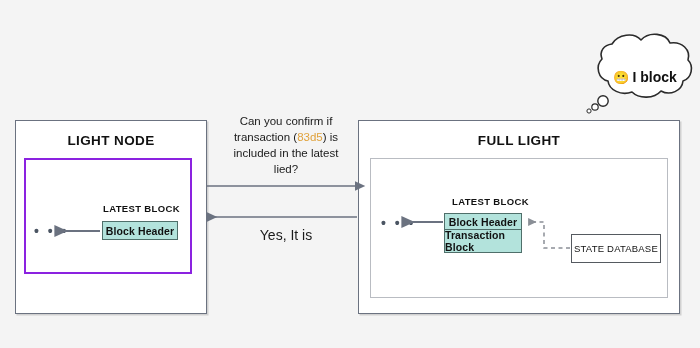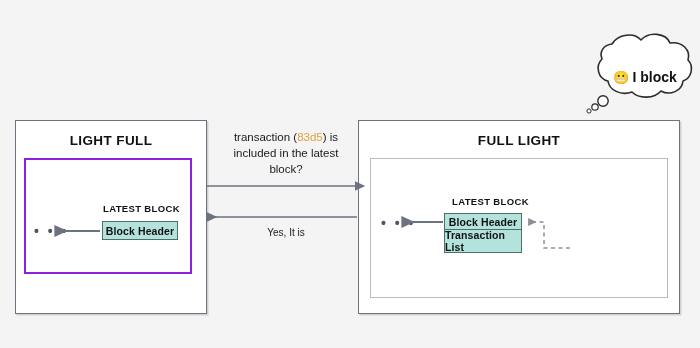--- a/index.html
+++ b/index.html
@@ -129,21 +129,21 @@
     font-size: 11.5px;
     line-height: 1.38;
     color: #1a1a1a;
   }
   #question-text .hash { color: #e0a23c; margin-top: 15px; }
   #answer-text {
     position: absolute;
     left: 212px; top: 227px;
     width: 148px;
     text-align: center;
-    font-size: 10px;
+    font-size: 14px;
     color: #1a1a1a;
   }
   #bubble-content {
     position: absolute;
     left: 605px; top: 69px;
     width: 80px;
     display: flex;
     align-items: center;
     justify-content: center;
     gap: 3px;
@@ -153,34 +153,35 @@
     white-space: nowrap;
   }
   #bubble-emoji { font-size: 13px; line-height: 1; }
 </style>
 </head>
 <body>
 
 <div class="canvas">
 
   <div class="node-box" id="light-node-box">
-    <div class="node-title">LIGHT FULL</div>
+    <div class="node-title">LIGHT NODE</div>
   </div>
   <div class="inner-box" id="light-inner"></div>
   <div class="latest-label" id="light-latest-label">LATEST BLOCK</div>
   <div class="teal-box" id="light-block-header">Block Header</div>
   <div class="ellipsis" id="light-ellipsis">• • •</div>
 
   <div class="node-box" id="full-node-box">
     <div class="node-title">FULL LIGHT</div>
   </div>
   <div class="inner-box" id="full-inner"></div>
   <div class="latest-label" id="full-latest-label">LATEST BLOCK</div>
   <div class="teal-box" id="full-block-header">Block Header</div>
-  <div class="teal-box" id="full-tx-list">Transaction List</div>
+  <div class="teal-box" id="full-tx-list">Transaction Block</div>
+  <div id="state-db">STATE DATABASE</div>
   <div class="ellipsis" id="full-ellipsis">• • •</div>
 
   <svg class="overlay">
     <defs>
       <marker id="arrowL" markerWidth="7" markerHeight="7" refX="6.2" refY="3.2" orient="auto" markerUnits="strokeWidth">
         <path d="M7,0.2 L7,6.2 L0.4,3.2 z" fill="#6b7280"></path>
       </marker>
       <marker id="arrowR" markerWidth="7" markerHeight="7" refX="0.8" refY="3.2" orient="auto" markerUnits="strokeWidth">
         <path d="M0,0.2 L0,6.2 L6.6,3.2 z" fill="#6b7280"></path>
       </marker>
@@ -220,24 +221,24 @@
                C621,96 609,90 608,81
                C598,79 595,66 602,59
                C599,51 604,45 612,44 Z" fill="#ffffff" stroke="#2b2b2b" stroke-width="1.6" stroke-linejoin="round"></path>
       <circle cx="603" cy="101" r="5.2" fill="#ffffff" stroke="#2b2b2b" stroke-width="1.4"></circle>
       <circle cx="595" cy="107" r="3.2" fill="#ffffff" stroke="#2b2b2b" stroke-width="1.2"></circle>
       <circle cx="589" cy="111" r="2.1" fill="#ffffff" stroke="#2b2b2b" stroke-width="1"></circle>
     </g>
   </svg>
 
   <div id="question-text">
-    <br>
+    <span>Can you confirm if</span><br>
     <span>transaction (</span><span class="hash">83d5</span><span>) is</span><br>
     <span>included in the latest</span><br>
-    <span>block?</span>
+    <span>lied?</span>
   </div>
 
   <div id="answer-text">Yes, It is</div>
 
   <div id="bubble-content">
     <span id="bubble-emoji">😬</span>
     <span>I block</span>
   </div>
 
 </div>

